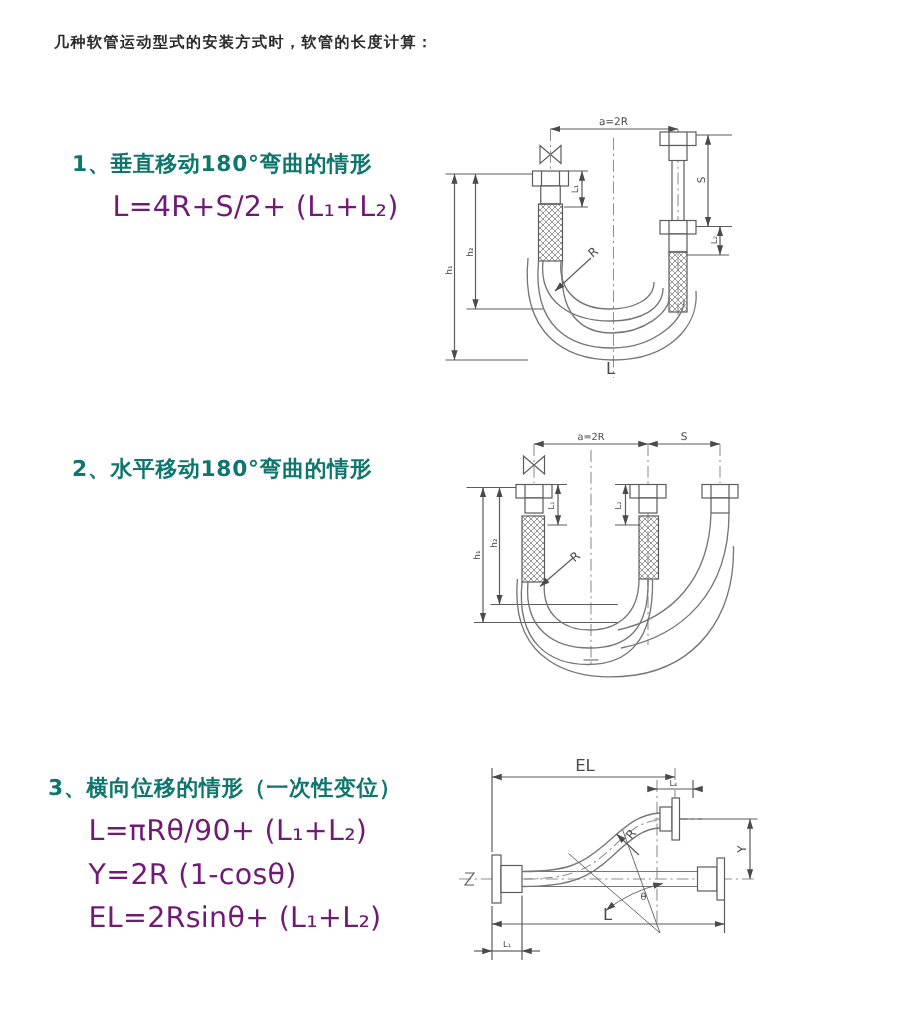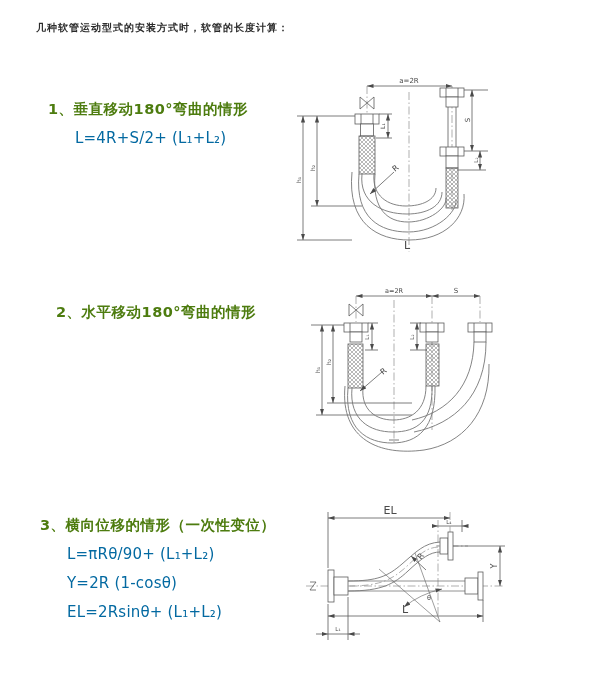--- a/index.html
+++ b/index.html
@@ -8,26 +8,26 @@
     font-family:"DejaVu Sans","Liberation Sans",sans-serif;color:#222;
     overflow:hidden;
   }
   .page-title{
     position:absolute;left:36px;top:21px;
     font-size:10px;font-weight:bold;letter-spacing:1px;color:#2b2b2b;
     white-space:nowrap;
   }
   .sec{position:absolute;}
   .sec-heading{
-    font-size:14.5px;font-weight:bold;color:#4d7c0f;letter-spacing:0.5px;
+    font-size:14.5px;font-weight:bold;color:#0f766e;letter-spacing:0.5px;
     white-space:nowrap;
   }
   .formulas{margin:10px 0 0 27px;}
   .formula{
-    font-size:15px;line-height:19px;margin-bottom:10px;color:#0369a1;
+    font-size:19px;line-height:19px;margin-bottom:10px;color:#701a75;
     white-space:nowrap;letter-spacing:0.2px;
   }
   .diagram{position:absolute;}
   svg text{font-family:"DejaVu Sans","Liberation Sans",sans-serif;fill:#4a4a4a;}
 </style>
 </head>
 <body>
 
 <div class="page-title">几种软管运动型式的安装方式时，软管的长度计算：</div>
 
@@ -115,21 +115,21 @@
   <text x="409" y="83" font-size="7" text-anchor="middle">a=2R</text>
   <text font-size="6" text-anchor="middle" transform="rotate(-90 385 126)" x="385" y="126">L₁</text>
   <text font-size="7" text-anchor="middle" transform="rotate(-90 470 120)" x="470" y="120">S</text>
   <text font-size="5.5" text-anchor="middle" transform="rotate(-90 478 160)" x="478" y="160">L₂</text>
   <text font-size="6" text-anchor="middle" transform="rotate(-90 301 180)" x="301" y="180">h₁</text>
   <text font-size="6" text-anchor="middle" transform="rotate(-90 315 168)" x="315" y="168">h₂</text>
   <text font-size="8" transform="rotate(-40 395 172)" x="395" y="172">R</text>
   <text x="407" y="249" font-size="11" text-anchor="middle" fill="#333">L</text>
 </svg>
 
-<div class="sec" style="left:48px;top:303px;margin-left:8px;">
+<div class="sec" style="left:48px;top:303px;">
   <div class="sec-heading">2、水平移动180°弯曲的情形</div>
 </div>
 
 <svg class="diagram" style="left:295px;top:283px;" width="305" height="172" viewBox="295 283 305 172">
   <defs>
     <pattern id="br2" width="4" height="4" patternUnits="userSpaceOnUse">
       <path d="M0,4 L4,0 M0,0 L4,4" stroke="#8a8a8a" stroke-width="0.6"></path>
     </pattern>
     <marker id="ar2" markerUnits="userSpaceOnUse" markerWidth="7" markerHeight="5.2" refX="6.5" refY="2.6" orient="auto-start-reverse">
       <path d="M0,0.5 L6.5,2.6 L0,4.7 Z" fill="#4a4a4a"></path>
@@ -196,21 +196,21 @@
 
   <text x="394" y="293" font-size="6.5" text-anchor="middle">a=2R</text>
   <text x="456" y="293" font-size="7" text-anchor="middle">S</text>
   <text font-size="5.5" text-anchor="middle" transform="rotate(-90 369 337)" x="369" y="337">L₁</text>
   <text font-size="5.5" text-anchor="middle" transform="rotate(-90 414 337)" x="414" y="337">L₂</text>
   <text font-size="6" text-anchor="middle" transform="rotate(-90 320 370)" x="320" y="370">h₁</text>
   <text font-size="6" text-anchor="middle" transform="rotate(-90 331 362)" x="331" y="362">h₂</text>
   <text font-size="8" transform="rotate(-40 383 375)" x="383" y="375">R</text>
 </svg>
 
-<div class="sec" style="left:40px;top:516px;">
+<div class="sec" style="left:32px;top:516px;">
   <div class="sec-heading">3、横向位移的情形（一次性变位）</div>
   <div class="formulas">
     <div class="formula">L=πRθ/90+ (L₁+L₂)</div>
     <div class="formula">Y=2R (1-cosθ)</div>
     <div class="formula">EL=2Rsinθ+ (L₁+L₂)</div>
   </div>
 </div>
 
 <svg class="diagram" style="left:300px;top:498px;" width="295" height="150" viewBox="300 498 295 150">
   <defs>

